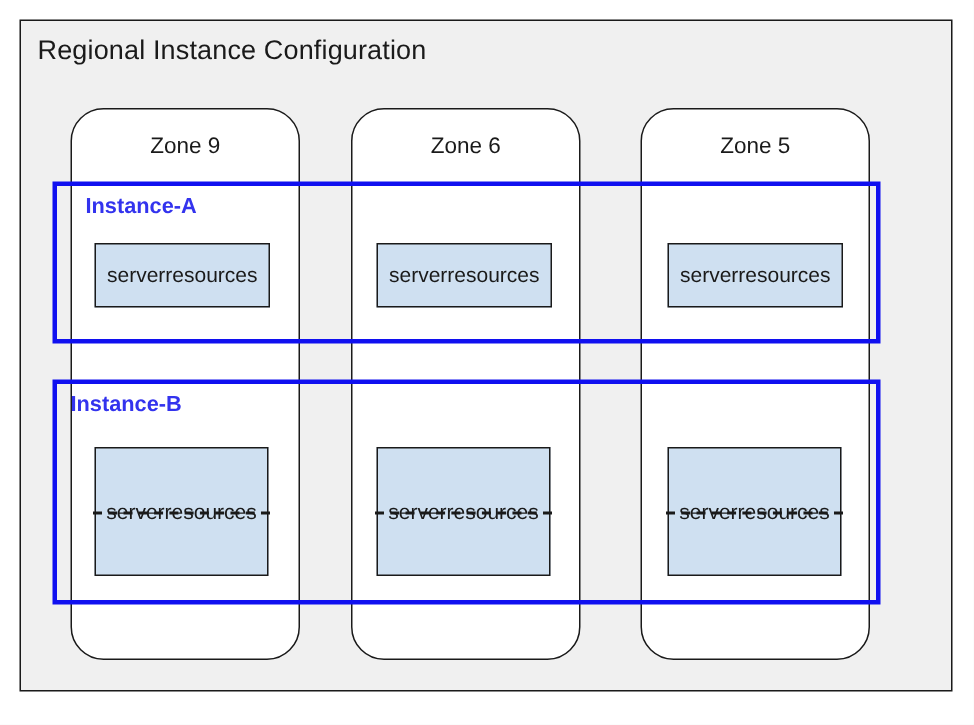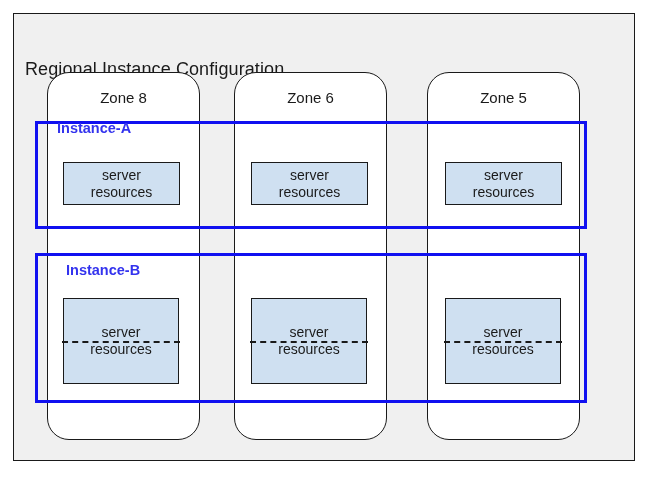--- a/index.html
+++ b/index.html
@@ -28,21 +28,20 @@
   }
 
   #region-title {
     position: absolute;
     left: 25px;
     top: 23px;
     font-size: 18px;
     color: #1a1a1a;
     white-space: nowrap;
     letter-spacing: 0.1px;
-    margin-top: 36px;
   }
 
   
   .zone-card {
     position: absolute;
     top: 72px;
     width: 153px;
     height: 368px;
     box-sizing: border-box;
     background: #ffffff;
@@ -84,31 +83,30 @@
     height: 150px;
   }
 
   .instance-label {
     position: absolute;
     font-size: 14.5px;
     font-weight: bold;
     color: #3333ee;
     white-space: nowrap;
   }
-  #instance-label-a { left: 57px; top: 120px; }
-  #instance-label-b { left: 66px; top: 262px; text-align: right; }
+  #instance-label-a { left: 57px; top: 130px; }
+  #instance-label-b { left: 47px; top: 262px; text-align: right; }
 
   
   .resource-box {
     position: absolute;
     box-sizing: border-box;
     background: #cfe0f1;
     border: 1px solid #1a1a1a;
     display: flex;
-    flex-direction: column;
     align-items: center;
     justify-content: center;
   }
   .resource-box .line {
     font-size: 14px;
     color: #1a1a1a;
     line-height: 17px;
     position: relative;
     z-index: 2;
   }
@@ -147,21 +145,21 @@
   #res-b-3 { left: 445px; }
 </style>
 </head>
 <body>
 
 <div id="region-frame"></div>
 
 <div id="region-title">Regional Instance Configuration</div>
 
 <div id="zone-card-1" class="zone-card">
-  <div class="zone-title">Zone 8</div>
+  <div class="zone-title">Zone 9</div>
 </div>
 <div id="zone-card-2" class="zone-card">
   <div class="zone-title">Zone 6</div>
 </div>
 <div id="zone-card-3" class="zone-card">
   <div class="zone-title">Zone 5</div>
 </div>
 
 <div id="res-a-1" class="resource-box res-a">
   <span class="line">server</span>

